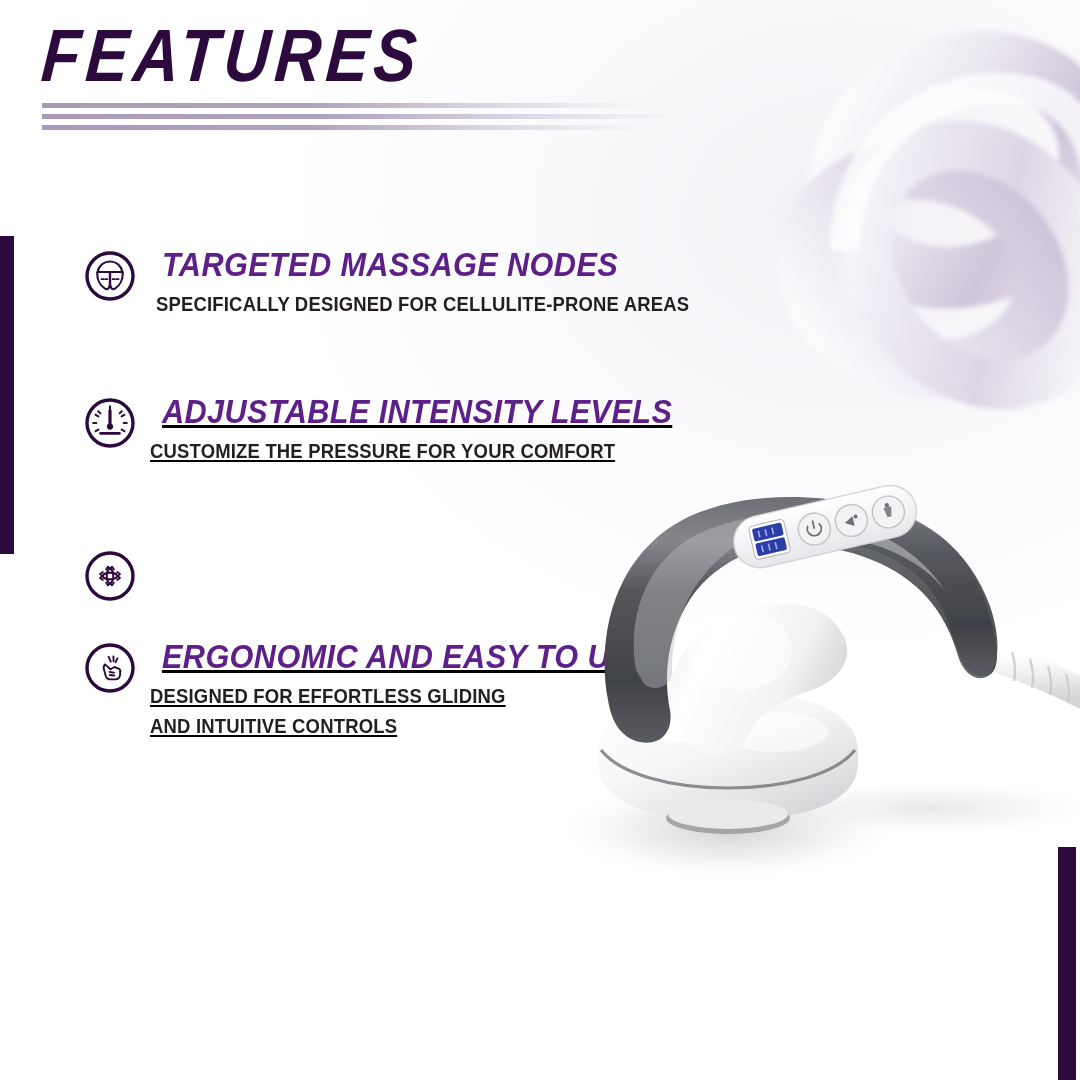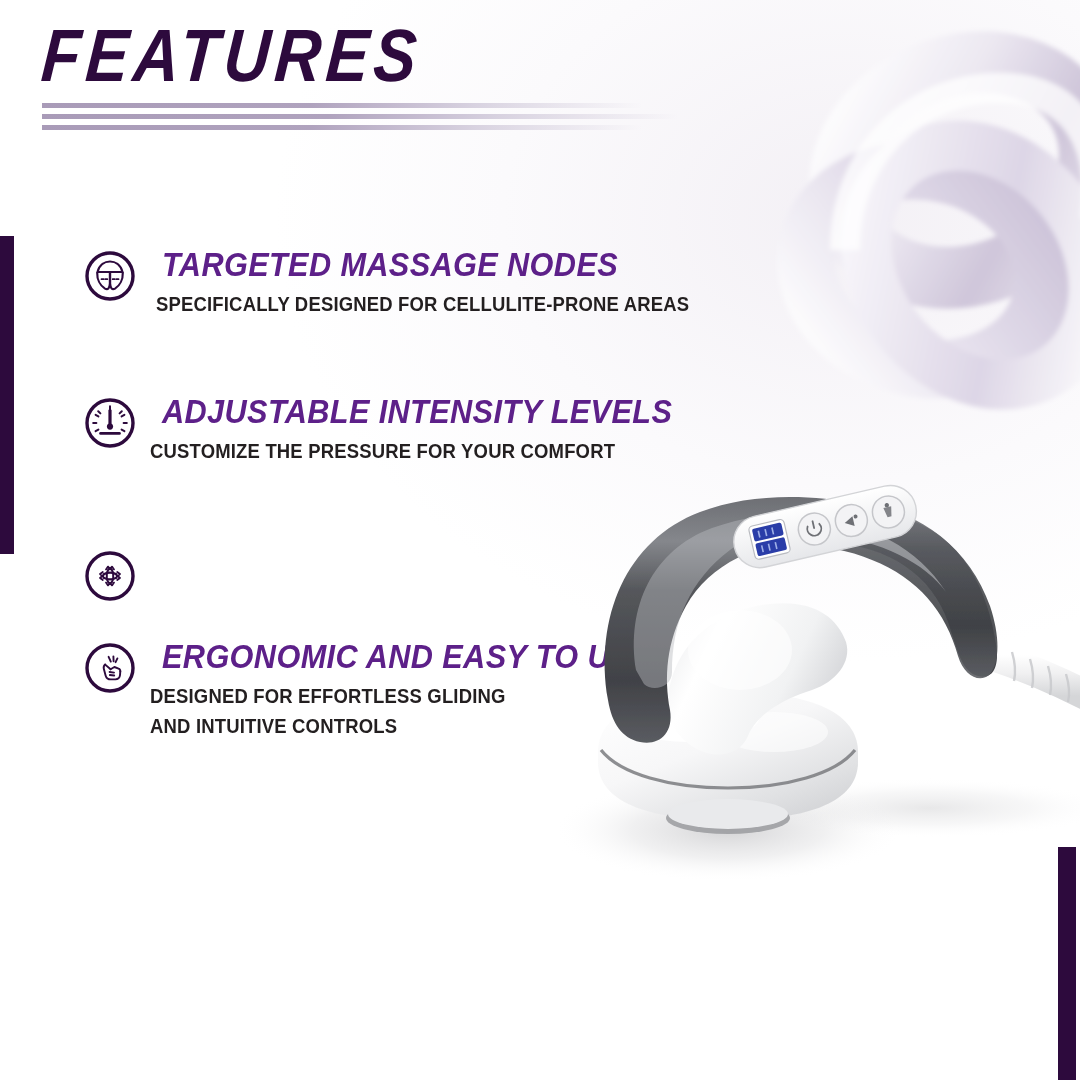--- a/index.html
+++ b/index.html
@@ -75,21 +75,21 @@
   .rule.r2 { width: 636px; }
   .rule.r3 { width: 600px; }
 
   
   .features {
     position: absolute;
     left: 84px; top: 246px;
     width: 640px;
   }
   .feature { position: relative; display: flex; align-items: flex-start; }
-  .feature + .feature { margin-top: 0; }
+  .feature + .feature { margin-top: 0; text-decoration: underline; }
 
   .f1 { margin-bottom: 74px; }
   .f2 { margin-bottom: 80px; }
   .f3 { margin-bottom: 36px; }
 
   .icon-badge {
     flex: 0 0 auto;
     width: 52px; height: 52px;
     margin-top: 4px;
     color: #2d0a3d;

